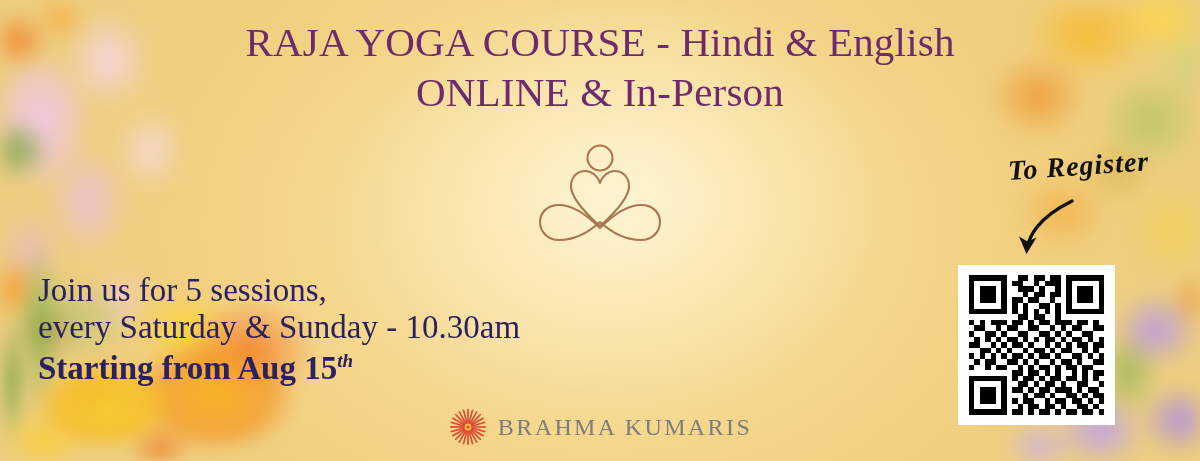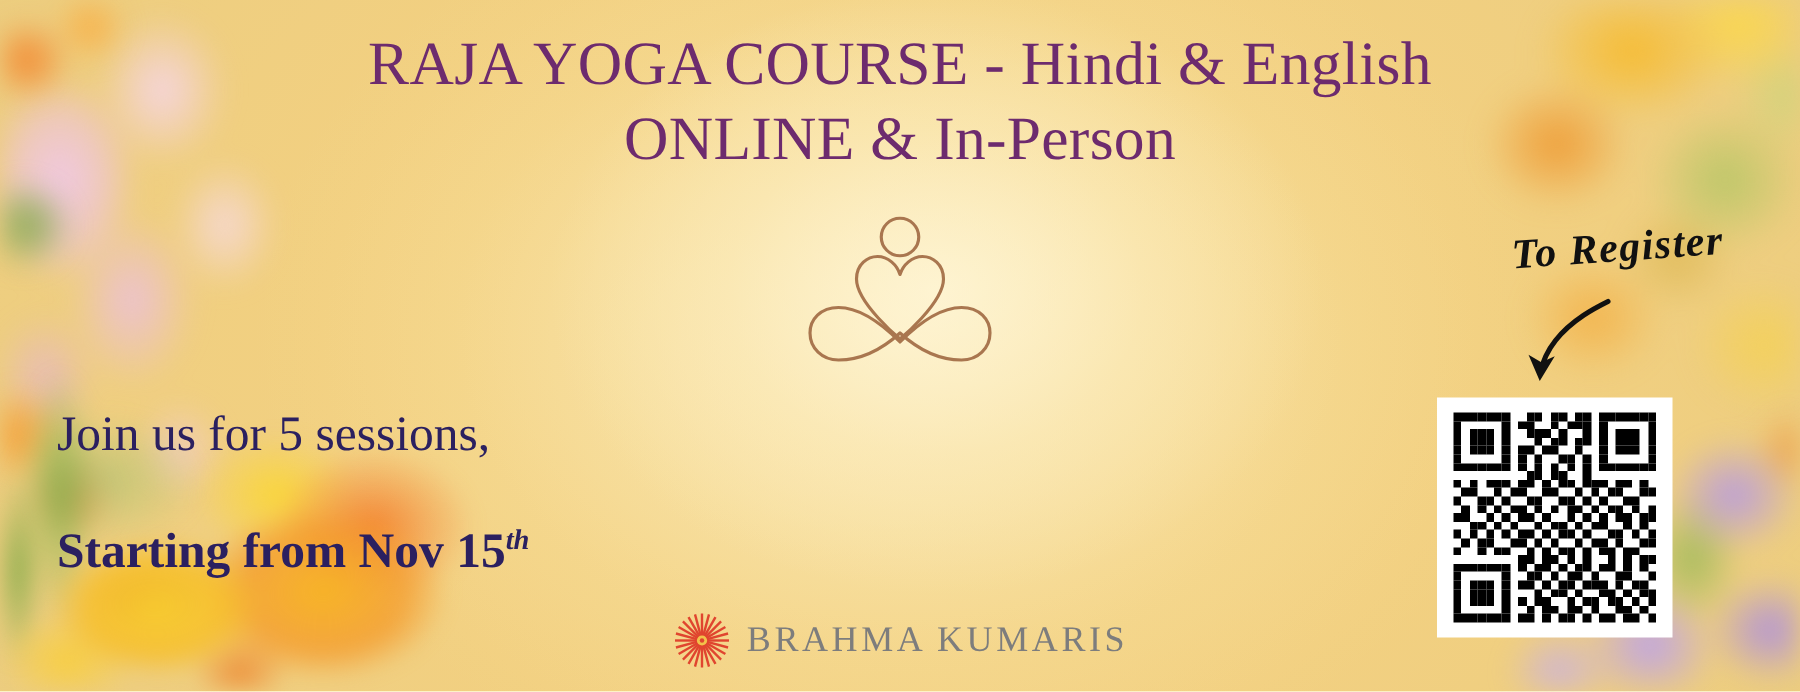--- a/index.html
+++ b/index.html
@@ -5,21 +5,21 @@
   * { box-sizing: border-box; margin: 0; padding: 0; }
   html, body {
     width: 1200px; height: 461px;
     overflow: hidden;
     font-family: "Liberation Serif", serif;
   }
   #banner {
     position: relative;
     width: 1200px; height: 461px;
     overflow: hidden;
-    background: #fef9c3;
+    background: #fde047;
   }
 
   
   .bg-layer { position: absolute; inset: 0; }
 
   #bg-base {
     background:
       radial-gradient(ellipse 330px 260px at 52% 42%, #fdf2cf 0%, #f8e1a4 42%, rgba(248,225,164,0) 78%),
       radial-gradient(ellipse 700px 520px at 50% 50%, #f7dd9a 0%, #f2d081 55%, #eccd7f 100%),
       linear-gradient(110deg, #e9e07a 0%, #f3dd92 22%, #f6dc95 50%, #f0cf7f 78%, #e7d67f 100%);
@@ -205,21 +205,22 @@
 
     <div id="meditation-icon">
       <svg viewBox="0 0 132 112" fill="none" stroke="#a9764f" stroke-width="2.1" stroke-linecap="round" stroke-linejoin="round">
         <circle cx="66" cy="16" r="12.5"></circle>
         <path d="M66 84 C66 84 37 60 37 44 C37 34 44.5 29 51 29 C58 29 64 34.5 66 41 C68 34.5 74 29 81 29 C87.5 29 95 34 95 44 C95 60 66 84 66 84 Z"></path>
         <path d="M66 86 C52 72 38 63 25 63 C13 63 6 71 6 80 C6 90 14 98 25 98 C41 98 55 90 66 80 C77 90 91 98 107 98 C118 98 126 90 126 80 C126 71 119 63 107 63 C94 63 80 72 66 86 Z"></path>
       </svg>
     </div>
 
     <div class="bodyline" id="body-1">Join us for 5 sessions,</div>
-    <div class="bodyline" id="body-3"><span>Starting from Nov 15</span><span class="sup">th</span></div>
+    <div class="bodyline" id="body-2">every Saturday &amp; Sunday - 10.30am</div>
+    <div class="bodyline" id="body-3"><span>Starting from Aug 15</span><span class="sup">th</span></div>
 
     <div id="logo-row">
       <svg id="logo-starburst" viewBox="0 0 40 40">
         <g fill="#e0452f">
           <g id="rays">
               <rect x="19.2" y="2" width="1.6" height="15" transform="rotate(0 20 20)"></rect>
               <rect x="19.2" y="2" width="1.6" height="15" transform="rotate(15 20 20)"></rect>
               <rect x="19.2" y="2" width="1.6" height="15" transform="rotate(30 20 20)"></rect>
               <rect x="19.2" y="2" width="1.6" height="15" transform="rotate(45 20 20)"></rect>
               <rect x="19.2" y="2" width="1.6" height="15" transform="rotate(60 20 20)"></rect>

